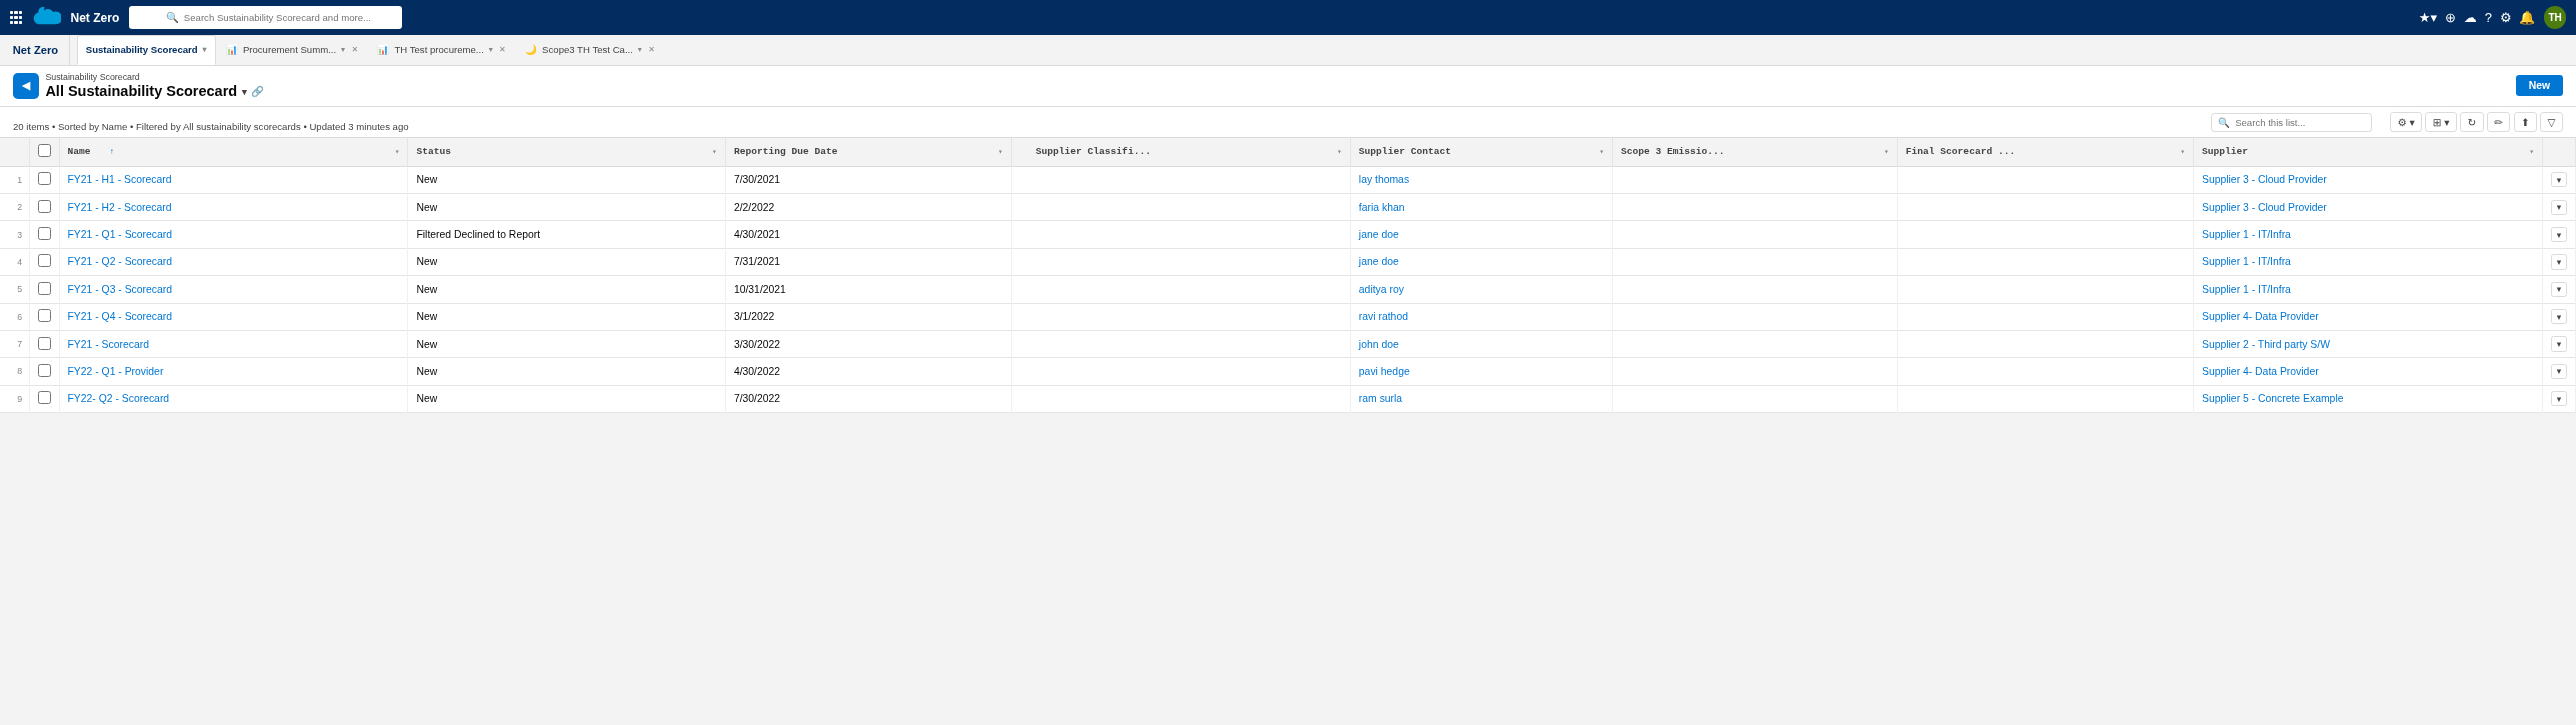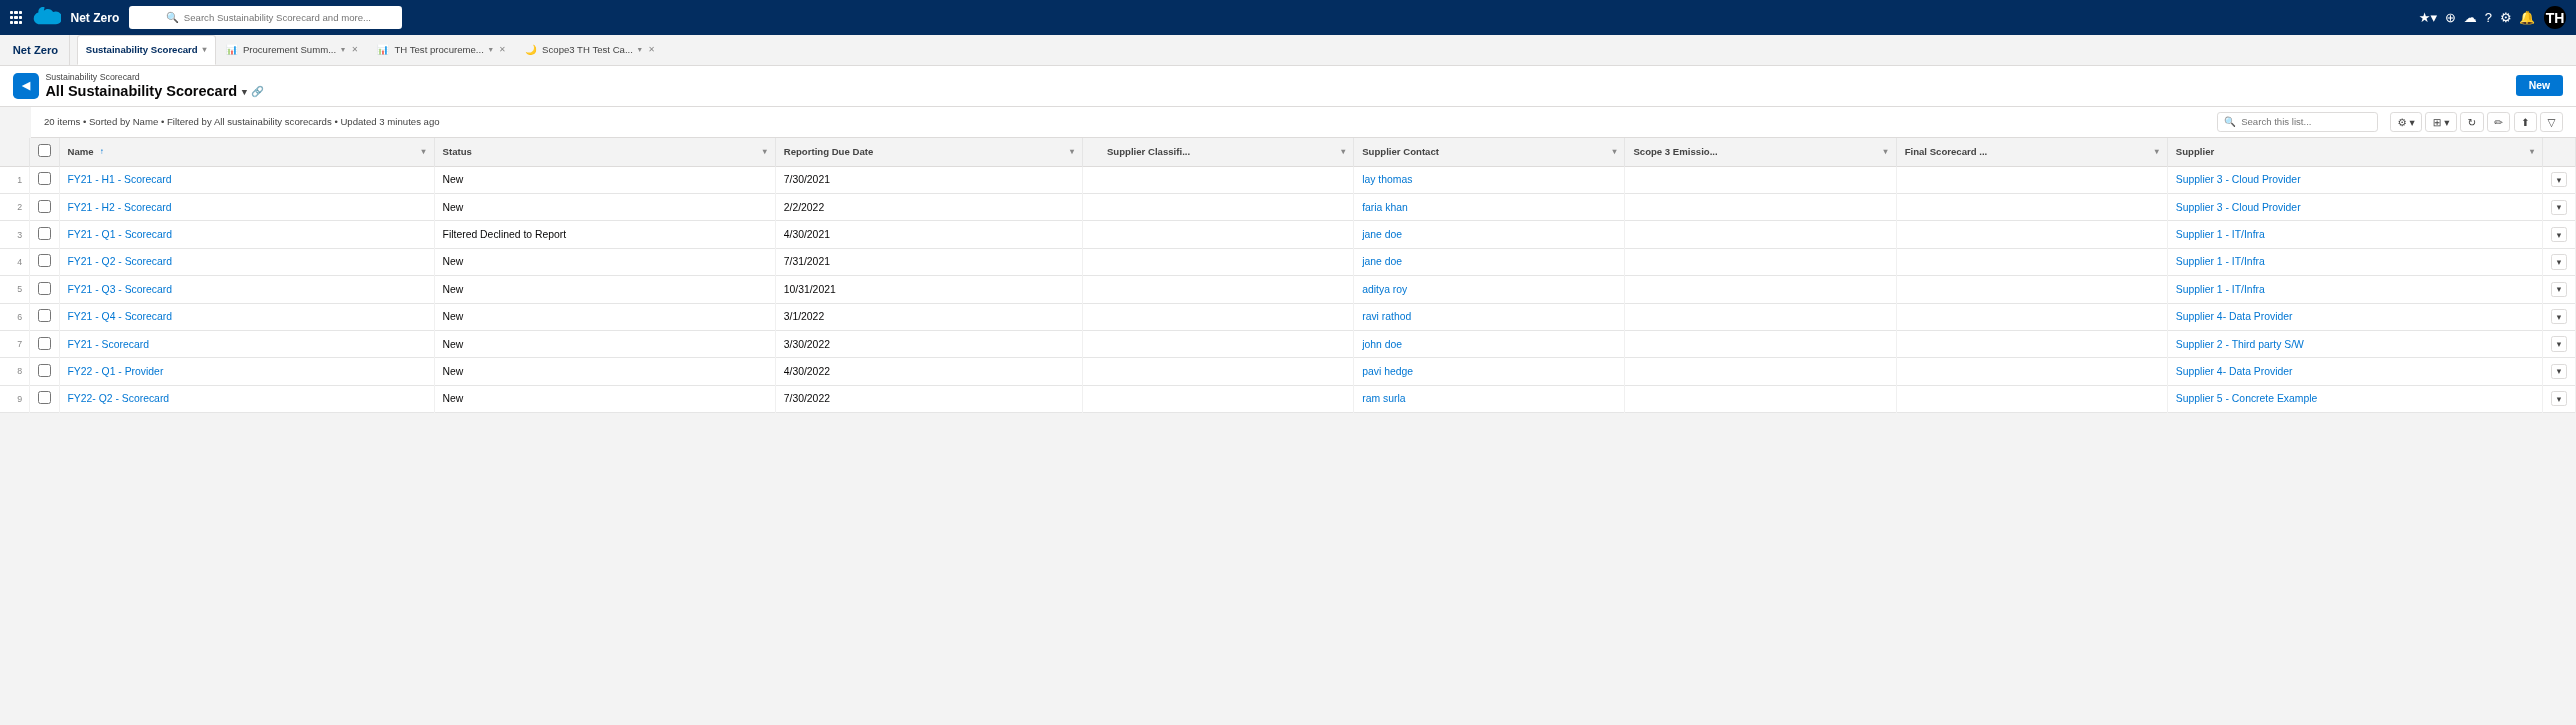--- a/index.html
+++ b/index.html
@@ -45,23 +45,23 @@
       margin-left: auto;
       display: flex;
       align-items: center;
       gap: 8px;
       color: white;
     }
     .top-nav-right span { font-size: 13px; cursor: pointer; }
     .avatar {
       width: 22.5px; height: 22.5px;
       border-radius: 50%;
-      background: #000000;
+      background: #4d7c0f;
       display: flex; align-items: center; justify-content: center;
-      font-size: 14px; color: white; font-weight: bold;
+      font-size: 10px; color: white; font-weight: bold;
     }
     .apps-icon {
       display: grid;
       grid-template-columns: repeat(3,3.2px);
       gap: 1.6px;
       cursor: pointer;
     }
     .apps-icon span { width:3.2px; height:3.2px; background:white; border-radius:0.8px; }
 
     
@@ -159,24 +159,23 @@
       font-size: 10.4px;
       font-weight: 600;
       cursor: pointer;
     }
 
     
     .list-toolbar {
       background: white;
       padding: 4.8px 13px;
       display: flex;
-      align-items: center;
-      gap: 12px;
+      align-items: flex-end;
+      gap: 18px;
       border-bottom: 0.8px solid #dddbda;
-      margin-left: 31px;
     }
     .list-info {
       font-size: 9.6px;
       color: #444;
       flex: 1;
     }
     .list-search {
       display: flex;
       align-items: center;
       border: 0.8px solid #dddbda;
@@ -225,21 +224,22 @@
       font-weight: 700;
       color: #444;
       font-size: 9.6px;
       white-space: nowrap;
       border-right: 0.8px solid #e5e5e5;
       position: relative;
     }
     thead th .th-inner {
       display: flex;
       align-items: center;
-      gap: 6px;
+      gap: 19px;
+      font-family: Liberation Mono, monospace;
     }
     thead th .sort-icon { font-size: 8px; color: #0176d3; }
     thead th .chevron-down { font-size: 8px; color: #888; margin-left: auto; }
     tbody tr {
       border-bottom: 0.8px solid #e5e5e5;
     }
     tbody td {
       padding: 5.6px 8px;
       color: #080707;
       white-space: nowrap;

